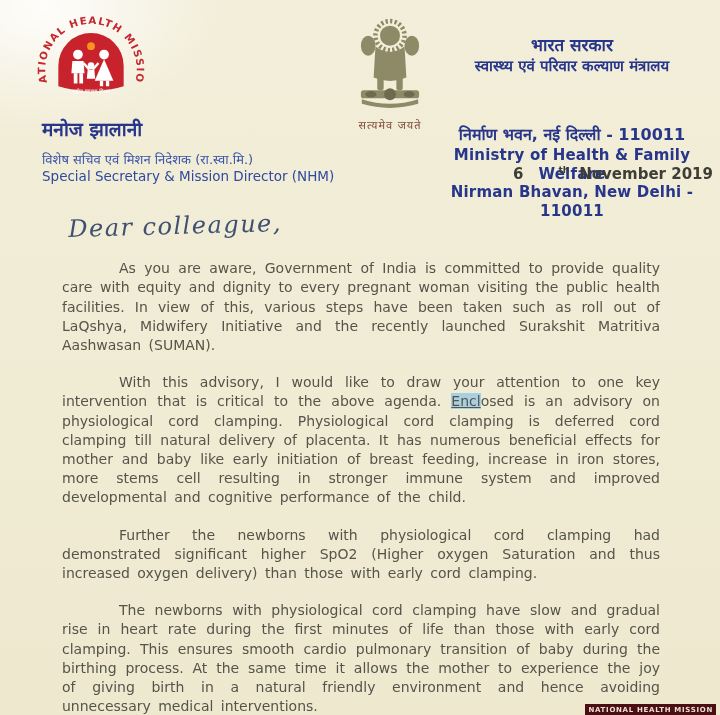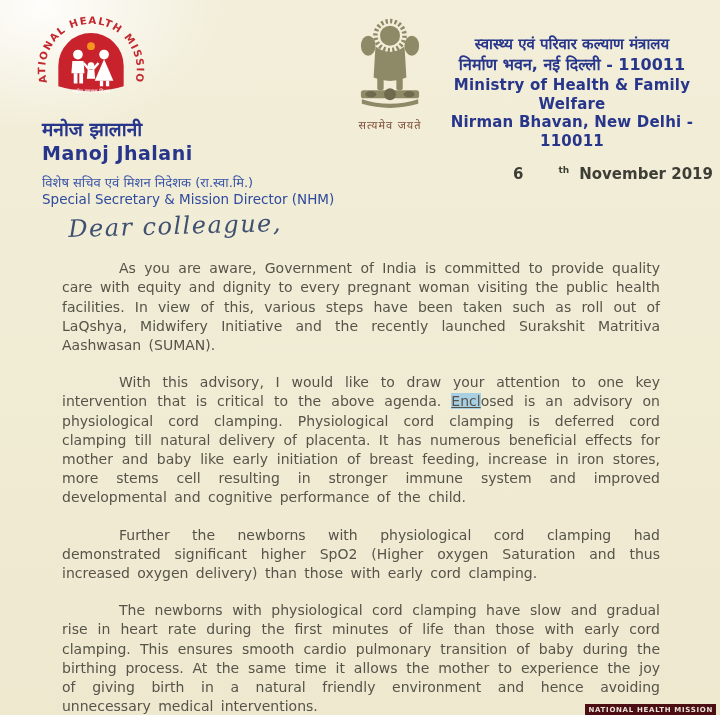--- a/index.html
+++ b/index.html
@@ -17,21 +17,21 @@
   .sender-name-en{font-size:19px;font-weight:bold;line-height:23px;letter-spacing:.5px;}
   .sender-desig-hi{font-size:13px;color:#3b55a8;line-height:16px;margin-top:10px;}
   .sender-desig-en{font-size:13.5px;font-weight:400;color:#2f4a9e;line-height:16px;}
   
   .emblem{position:absolute;left:344px;top:12px;width:92px;text-align:center;}
   .emblem-motto{font-size:11px;color:#7c4a35;margin-top:1px;letter-spacing:1px;}
   
   .ministry{position:absolute;left:428px;top:34px;width:288px;text-align:center;color:#27368b;font-weight:bold;}
   .min-hi1{font-size:17px;line-height:22px;}
   .min-hi2{font-size:15px;line-height:20px;}
-  .min-hi3{font-size:16px;line-height:22px;}
+  .min-hi3{font-size:16px;line-height:22px;margin-top:48px;}
   .min-en{font-size:15px;line-height:18.5px;letter-spacing:.2px;}
   
   .reference{position:absolute;left:388px;top:161px;width:332px;color:#3e3e37;font-weight:bold;font-size:15px;}
   .do-line{text-align:center;letter-spacing:.3px;}
   .date-line{text-align:center;padding-left:118px;margin-top:4px;}
   .date-line sup{font-size:9px;margin-left:35px;}
   .date-rest{margin-left:10px;}
   
   .letter-body{position:absolute;left:62px;top:216px;width:598px;color:#56544a;font-size:14px;line-height:19.2px;}
   .salutation{
@@ -76,21 +76,20 @@
         <path d="M68 61 L62 68" stroke="#ffffff" stroke-width="2.5"></path>
         <circle cx="60" cy="64" r="3.6"></circle>
         <path d="M56.5 68 L63.5 68 L64.5 78 L55.5 78 Z"></path>
       </g>
       <text x="60" y="93" font-size="5.5" fill="#ffffff" text-anchor="middle">राष्ट्रीय स्वास्थ्य मिशन</text>
     </svg>
   </div>
 
   <div class="sender">
     <div class="sender-name-hi">मनोज झालानी</div>
-    <div class="sender-name-en">Manoj Jhalani</div>
     <div class="sender-desig-hi">विशेष सचिव एवं मिशन निदेशक (रा.स्वा.मि.)</div>
     <div class="sender-desig-en">Special Secretary &amp; Mission Director (NHM)</div>
   </div>
 
   <div class="emblem">
     <svg viewBox="0 0 90 110" width="84" height="100" xmlns="http://www.w3.org/2000/svg">
       <g fill="#8e8966">
         <circle cx="45" cy="26" r="16" fill="none" stroke="#8e8966" stroke-width="5" stroke-dasharray="2.5 2.5"></circle>
         <circle cx="45" cy="26" r="11"></circle>
         <ellipse cx="21" cy="37" rx="8" ry="11"></ellipse>
@@ -102,20 +101,21 @@
         <circle cx="45" cy="90.5" r="6.5" fill="#6e6a4e"></circle>
         <ellipse cx="24" cy="90.5" rx="6" ry="3.5" fill="#6e6a4e"></ellipse>
         <ellipse cx="66" cy="90.5" rx="6" ry="3.5" fill="#6e6a4e"></ellipse>
         <path d="M14 96 Q45 106 76 96 L76 101 Q45 110 14 101 Z"></path>
       </g>
     </svg>
     <div class="emblem-motto">सत्यमेव जयते</div>
   </div>
 
   <div class="ministry">
+    <div class="min-hi1">भारत सरकार</div>
     <div class="min-hi2">स्वास्थ्य एवं परिवार कल्याण मंत्रालय</div>
     <div class="min-hi3">निर्माण भवन, नई दिल्ली - 110011</div>
     <div class="min-en">Ministry of Health &amp; Family Welfare</div>
     <div class="min-en">Nirman Bhavan, New Delhi - 110011</div>
   </div>
 
   <div class="reference">
     <div class="date-line"><span>6</span><sup>th</sup><span class="date-rest">November 2019</span></div>
   </div>
 

